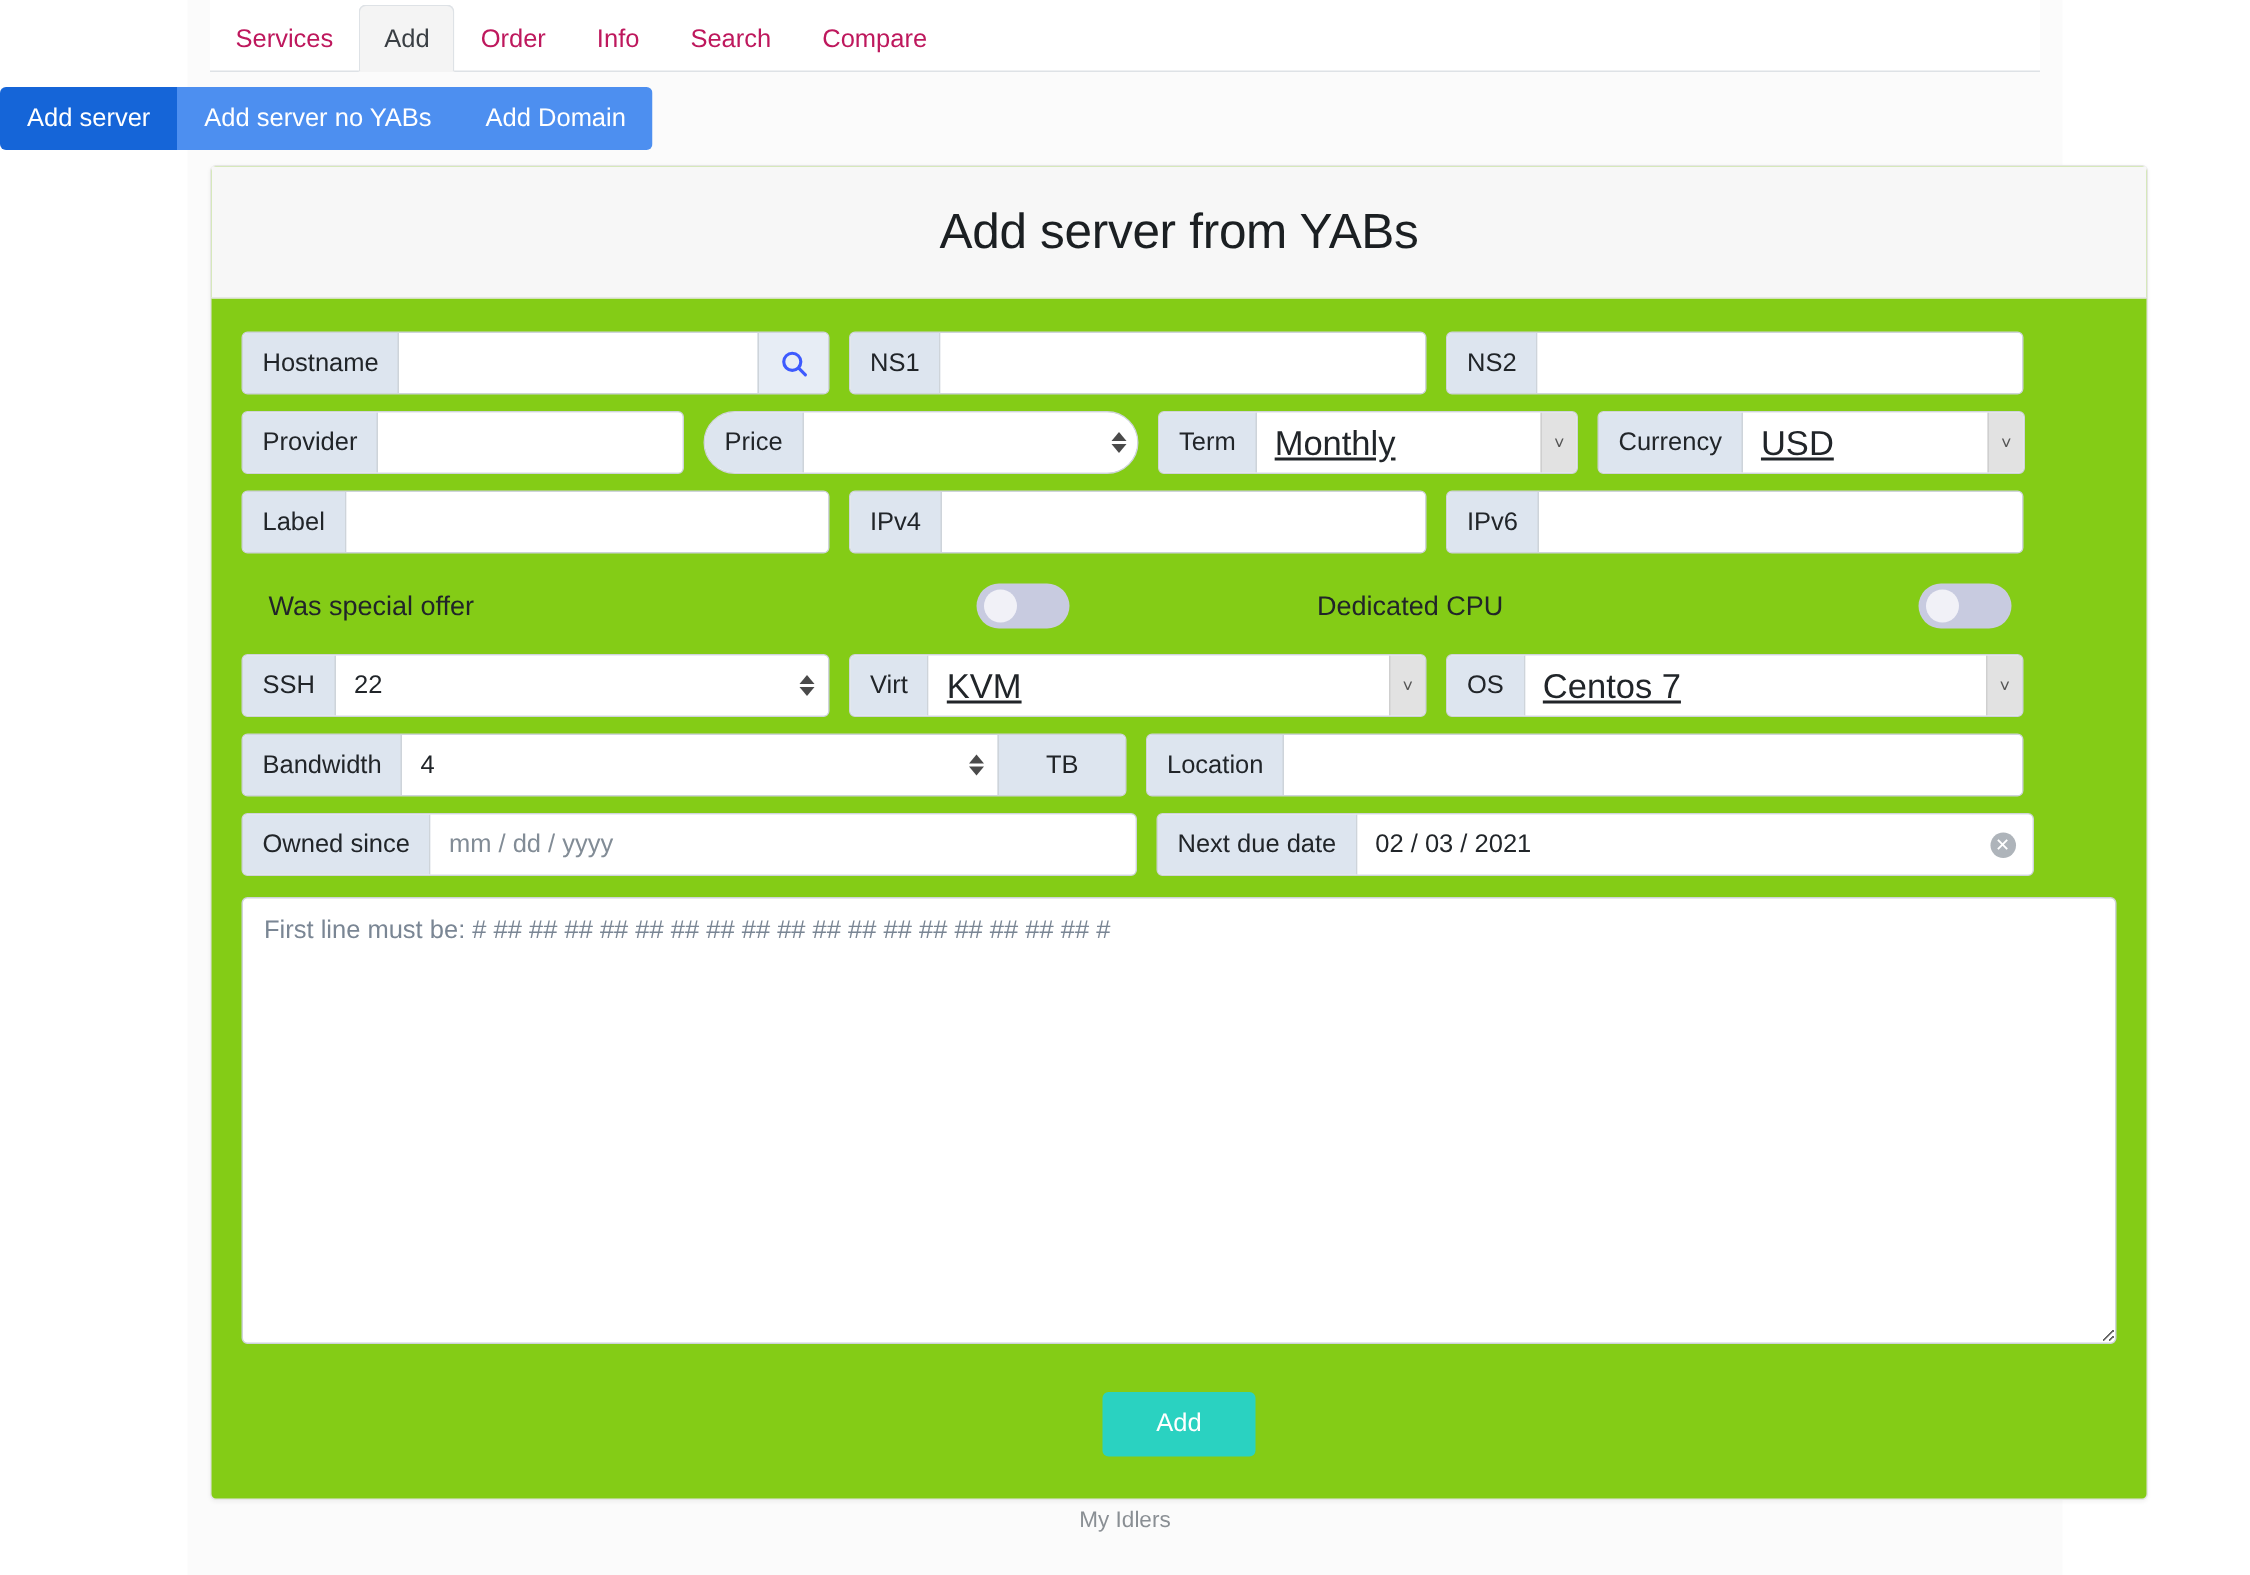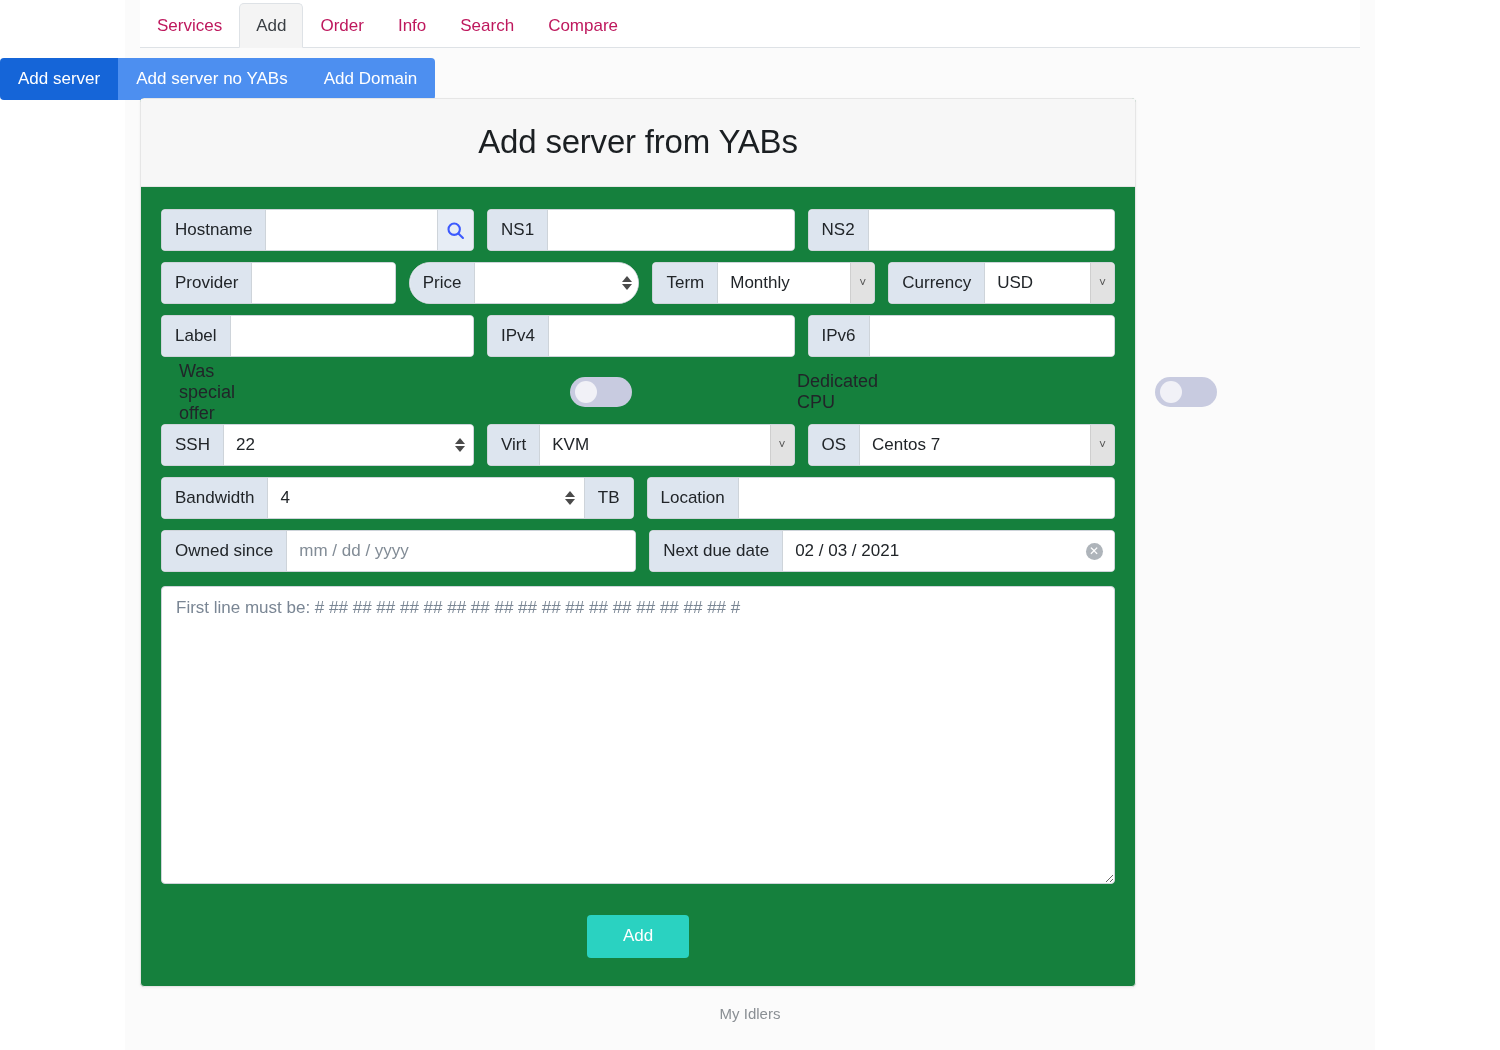--- a/index.html
+++ b/index.html
@@ -61,22 +61,22 @@
     line-height: 1.15;
     cursor: pointer;
     white-space: nowrap;
     border: none;
     font-family: "Liberation Sans", sans-serif;
   }
   .segbtn.active { background: #1565d8; }
 
   
   .card {
-    position: absolute; left: 140px; top: 98px; width: 996px;
-    background: #15803d;
+    position: absolute; left: 140px; top: 110px; width: 1292px;
+    background: #84cc16;
     border: 1px solid #e6e6e6;
     border-radius: 4px;
     box-shadow: 0 1px 3px rgba(0,0,0,0.05);
   }
   .card-head {
     background: #f7f7f7;
     border-bottom: 1px solid #e6e6e6;
     padding: 24px 10px 25px 10px;
     text-align: center;
   }
@@ -107,21 +107,21 @@
     display: flex; align-items: center;
     padding: 0 13px;
     white-space: nowrap;
     border-right: 1px solid #ced4da;
   }
   .sfx {
     background: #dde5ef;
     color: #212529;
     font-size: 17px;
     display: flex; align-items: center;
-    padding: 0 13px;
+    padding: 0 31px;
     white-space: nowrap;
     border-left: 1px solid #ced4da;
   }
   .fld {
     flex: 1 1 auto;
     min-width: 0;
     border: none; outline: none;
     font-size: 17px;
     color: #212529;
     padding: 0 12px;
@@ -165,24 +165,25 @@
     background: #e2e2e2;
     border-left: 1px solid #cfcfcf;
     display: flex; align-items: center; justify-content: center;
     cursor: pointer;
     color: #555;
     font-size: 12px;
   }
   .selval {
     flex: 1 1 auto; min-width: 0;
     display: flex; align-items: center;
-    font-size: 17px; color: #212529;
+    font-size: 23px; color: #212529;
     padding: 0 12px;
     background: #ffffff;
     cursor: pointer;
+    text-decoration: underline;
   }
 
   
   .clearbtn {
     width: 40px;
     display: flex; align-items: center; justify-content: center;
     background: #ffffff;
     cursor: pointer;
   }
   .clearbtn .x {

